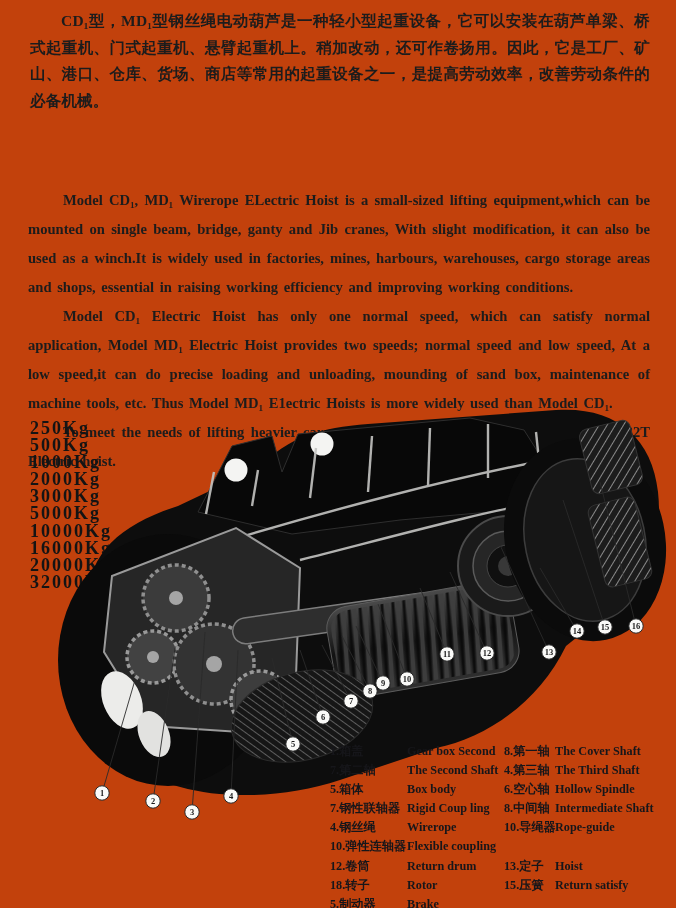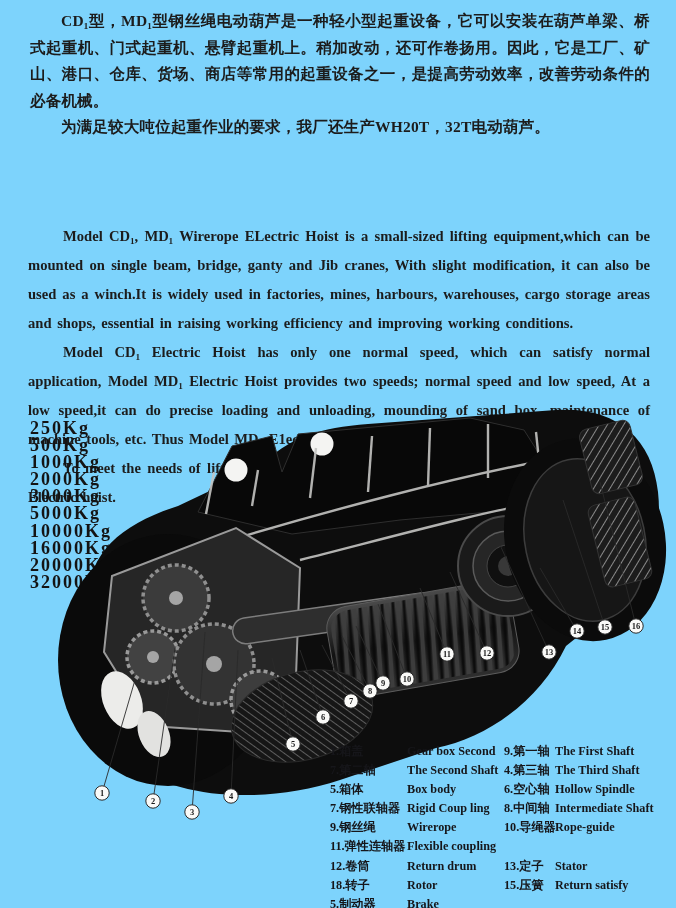--- a/index.html
+++ b/index.html
@@ -1,32 +1,31 @@
 <!DOCTYPE html>
 <html><head>
 <meta charset="utf-8">
 <style>
   html,body { margin:0; padding:0; background:#e8e8e6; }
   .page {
     position:relative; width:676px; height:908px; margin:0 auto;
-    background:#7dd3fc; overflow:hidden;
+    background:#c2410c; overflow:hidden;
     font-family:"Liberation Serif","DejaVu Serif",serif; color:#1c1c1c;
   }
   
   .cn-block {
     position:absolute; top:8px; left:30px; width:620px;
     font-size:15.5px; line-height:26.5px; font-weight:700;
     text-align:justify; letter-spacing:0.2px;
   }
   .cn-block p { margin:0; text-indent:2em; }
   .en-block {
     position:absolute; top:186px; left:28px; width:622px;
     font-size:14.6px; line-height:29px; font-weight:700;
     text-align:justify;
-    margin-top:36px;
   }
   .en-block p { margin:0; text-indent:2.4em; word-spacing:2px; }
   
   .figure { position:absolute; top:398px; left:0; width:676px; height:445px; }
   .figure svg { position:absolute; top:0; left:0; pointer-events:none; }
   .capacities {
     position:absolute; left:30px; top:22px; margin:0; padding:0; list-style:none;
     font-size:18px; font-weight:700; letter-spacing:2px; line-height:17.1px;
     color:#141414;
   }
@@ -45,21 +44,20 @@
     white-space:nowrap;
   }
 </style>
 </head>
 <body>
 
 <div class="page">
 
   <div class="cn-block">
     <p>CD₁型，MD₁型钢丝绳电动葫芦是一种轻小型起重设备，它可以安装在葫芦单梁、桥式起重机、门式起重机、悬臂起重机上。稍加改动，还可作卷扬用。因此，它是工厂、矿山、港口、仓库、货场、商店等常用的起重设备之一，是提高劳动效率，改善劳动条件的必备机械。</p>
-    <p>为满足较大吨位起重作业的要求，我厂还生产WH20T，32T电动葫芦。</p>
   </div>
 
   <div class="en-block">
     <p>Model CD₁,  MD₁ Wirerope ELectric Hoist is a small-sized lifting equipment,which can be mounted on single beam,  bridge,  ganty and Jib cranes,  With slight modification,  it can also be used as a winch.It is widely used in factories,  mines,  harbours,  warehouses,  cargo storage areas and shops,  essential in raising working efficiency and improving working conditions.</p>
     <p>Model CD₁ Electric Hoist has only one normal speed,  which can satisfy normal application,  Model MD₁ Electric Hoist provides two speeds;  normal speed and low speed,  At a low speed,it can do precise loading and unloading,  mounding of sand box,  maintenance of machine tools,  etc.  Thus Model MD₁ E1ectric Hoists is more widely used than Model CD₁.</p>
     <p>To meet the needs of lifting heavier cargo,  our factory also manufactures WH20,  WH32T Electric hoist.</p>
   </div>
 
   <div class="figure">
 
@@ -237,46 +235,46 @@
         <line x1="636" y1="626" x2="600" y2="482" class="leader"></line>
         <g>
           <circle cx="636" cy="626" r="7.2" class="callout-circle"></circle>
           <text x="636" y="629" class="callout-num">16</text>
         </g>
       </svg>
 
     <div class="legend">
         <span>1.箱盖</span>
         <span>Gear box Second</span>
-        <span>9.第一轴</span>
-        <span>The First Shaft</span>
+        <span>8.第一轴</span>
+        <span>The Cover Shaft</span>
         <span>7.第二轴</span>
         <span>The Second Shaft</span>
         <span>4.第三轴</span>
         <span>The Third Shaft</span>
         <span>5.箱体</span>
         <span>Box body</span>
         <span>6.空心轴</span>
         <span>Hollow Spindle</span>
         <span>7.钢性联轴器</span>
         <span>Rigid Coup ling</span>
         <span>8.中间轴</span>
         <span>Intermediate Shaft</span>
-        <span>9.钢丝绳</span>
+        <span>4.钢丝绳</span>
         <span>Wirerope</span>
         <span>10.导绳器</span>
         <span>Rope-guide</span>
-        <span>11.弹性连轴器</span>
+        <span>10.弹性连轴器</span>
         <span>Flexible coupling</span>
         <span></span>
         <span></span>
         <span>12.卷筒</span>
         <span>Return drum</span>
         <span>13.定子</span>
-        <span>Stator</span>
+        <span>Hoist</span>
         <span>18.转子</span>
         <span>Rotor</span>
         <span>15.压簧</span>
         <span>Return satisfy</span>
         <span>5.制动器</span>
         <span>Brake</span>
         <span></span>
         <span></span>
       </div>
   </div>

